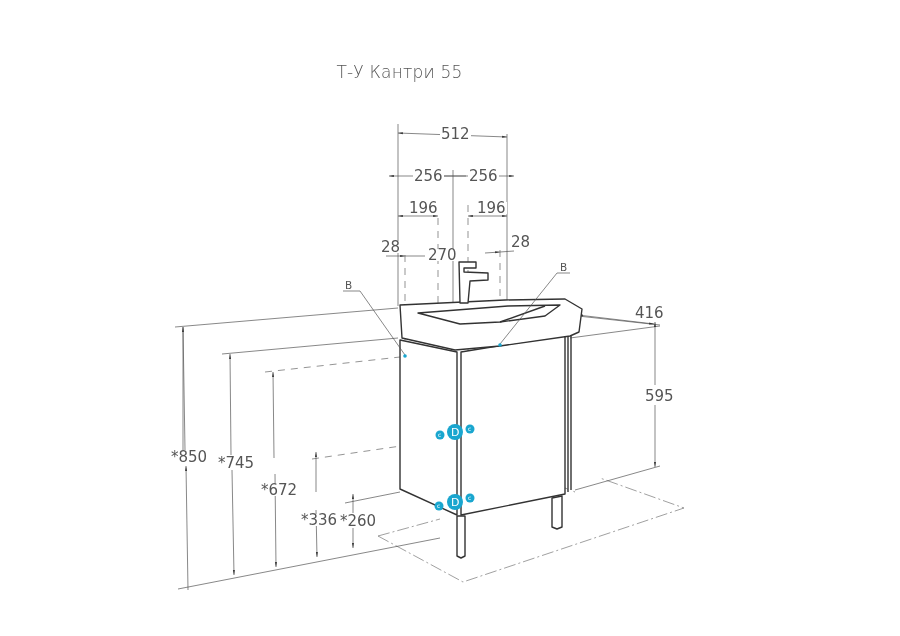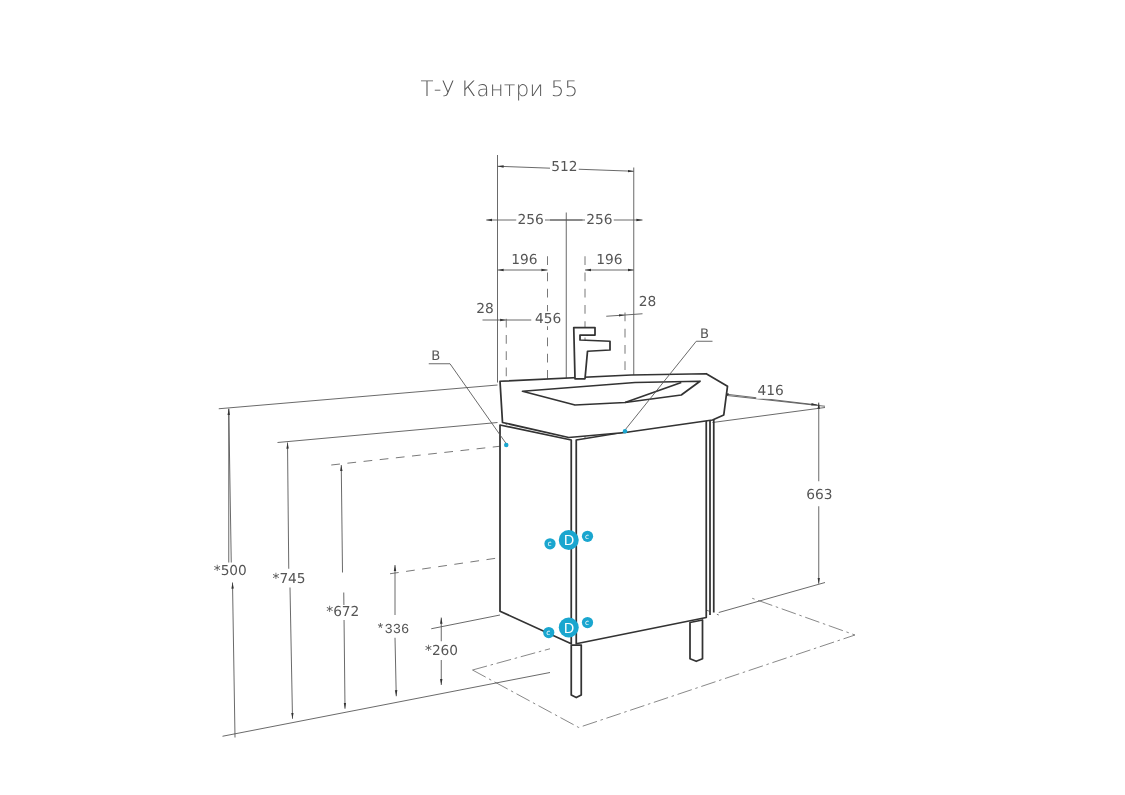--- a/index.html
+++ b/index.html
@@ -1,21 +1,21 @@
 <!DOCTYPE html>
 <html><head>
   <meta charset="utf-8">
   <style>
     html, body { margin: 0; padding: 0; background: #ffffff; }
     body { width: 900px; height: 636px; position: relative; overflow: hidden;
            font-family: "DejaVu Sans", sans-serif; }
     #drawing { position: absolute; left: 0; top: 0; width: 900px; height: 636px; }
     .title { position: absolute; left: 0; width: 799px; top: 62px; text-align: center;
              font-size: 17px; color: #555555; font-weight: 300; letter-spacing: 0.2px; }
-    .dim { position: absolute; font-size: 11px; color: #555555; white-space: nowrap;
+    .dim { position: absolute; font-size: 15px; color: #555555; white-space: nowrap;
            background: #ffffff; padding: 0 1px; line-height: 12px; }
     .callout { position: absolute; font-size: 10.5px; color: #555555; line-height: 12px; }
     .thin { stroke: #555555; stroke-width: 0.7; fill: none; }
     .dash { stroke: #666666; stroke-width: 0.7; fill: none; stroke-dasharray: 7 6; }
     .dashdot { stroke: #777777; stroke-width: 0.7; fill: none; stroke-dasharray: 12 3 2 3; }
     .obj { stroke: #333333; stroke-width: 1.4; fill: #ffffff; stroke-linejoin: round; }
     .objn { stroke: #333333; stroke-width: 1.4; fill: none; stroke-linejoin: round; }
     .marker { fill: #1aa6cf; }
     .marker-text { fill: #ffffff; font-size: 11px; font-family: "DejaVu Sans", sans-serif; }
     .marker-text-sm { fill: #ffffff; font-size: 6px; font-family: "DejaVu Sans", sans-serif; }
@@ -138,24 +138,24 @@
     <text class="marker-text-sm" x="468" y="500">c</text>
   </g>
 </svg>
 
 <span class="dim" style="left:440px;top:128px;">512</span>
 <span class="dim" style="left:413px;top:170px;">256</span>
 <span class="dim" style="left:468px;top:170px;">256</span>
 <span class="dim" style="left:408px;top:202px;">196</span>
 <span class="dim" style="left:476px;top:202px;">196</span>
 <span class="dim" style="left:380px;top:241px;">28</span>
-<span class="dim" style="left:427px;top:249px;">456</span>
+<span class="dim" style="left:427px;top:249px;">270</span>
 <span class="dim" style="left:510px;top:236px;">28</span>
-<span class="dim" style="left:605px;top:307px;">416</span>
-<span class="dim" style="left:644px;top:390px;">663</span>
-<span class="dim" style="left:170px;top:451px;">*500</span>
+<span class="dim" style="left:634px;top:307px;">416</span>
+<span class="dim" style="left:644px;top:390px;">595</span>
+<span class="dim" style="left:170px;top:451px;">*850</span>
 <span class="dim" style="left:217px;top:457px;text-align:center;">*745</span>
 <span class="dim" style="left:260px;top:460px;margin-top:24px;">*672</span>
-<span class="dim" style="left:300px;top:498px;font-family:Liberation Mono, monospace;">*336</span>
+<span class="dim" style="left:300px;top:514px;">*336</span>
 <span class="dim" style="left:339px;top:515px;">*260</span>
 
 <span class="callout" style="left:345px;top:279px;">B</span>
 <span class="callout" style="left:560px;top:261px;">B</span>
 
 </body></html>

